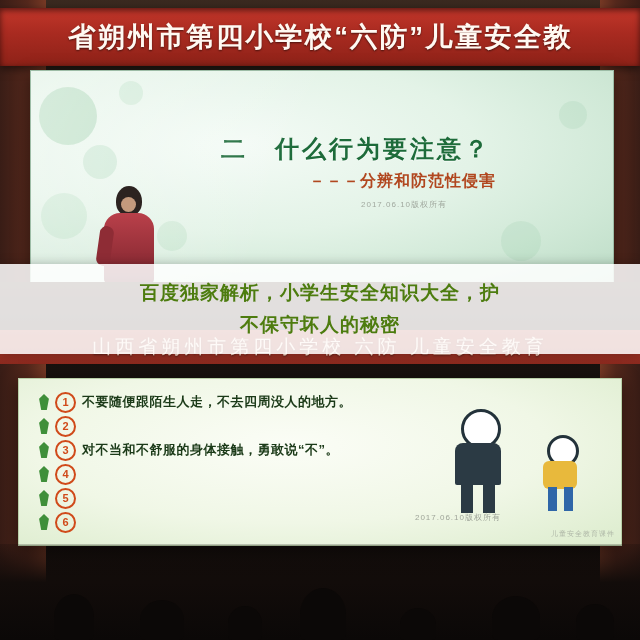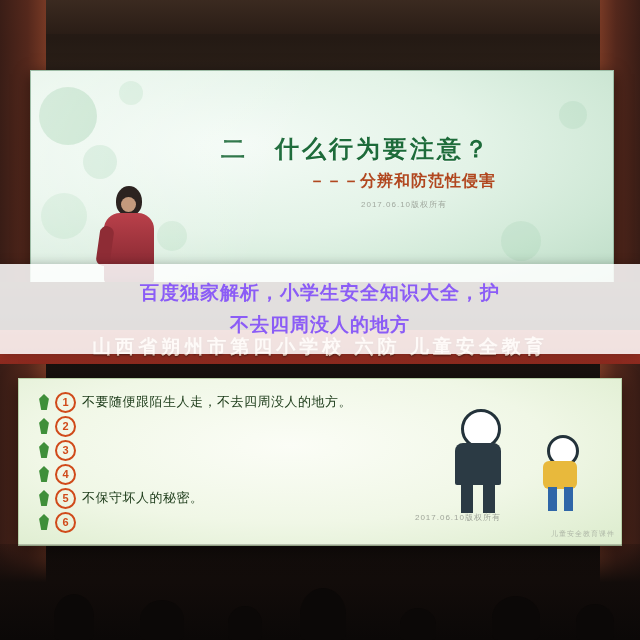--- a/index.html
+++ b/index.html
@@ -181,21 +181,21 @@
     height: 34px;
     background: linear-gradient(180deg, #a8392b 0%, #8c2a1f 100%);
     overflow: hidden;
     display: flex;
     align-items: center;
     justify-content: center;
   }
   .red-strip-text {
     color: #ffe9d8;
     font-size: 19px;
-    font-weight: bold;
+    font-weight: normal;
     letter-spacing: 4px;
     white-space: nowrap;
     opacity: .92;
     text-shadow: 0 1px 2px rgba(0,0,0,.5);
   }
 
   
   .screen2 {
     position: absolute;
     left: 18px;
@@ -237,21 +237,21 @@
     font-size: 11px;
     font-weight: bold;
     line-height: 17px;
     text-align: center;
     margin-right: 6px;
     flex: none;
   }
   .rule .txt {
     color: #1b3a18;
     font-size: 13px;
-    font-weight: normal;
+    font-weight: bold;
     letter-spacing: .5px;
   }
   .slide2-stamp {
     position: absolute;
     right: 120px;
     bottom: 22px;
     font-size: 8px;
     color: #8a8f86;
     letter-spacing: 1px;
     opacity: .8;
@@ -309,38 +309,41 @@
     height: 90px;
     background: rgba(255,255,255,.86);
     display: flex;
     flex-direction: column;
     align-items: center;
     justify-content: center;
     gap: 6px;
     box-shadow: 0 0 10px rgba(0,0,0,.25);
   }
   .caption-line {
-    color: #8b5cf6;
+    color: #4d7c0f;
     font-size: 19px;
     font-weight: bold;
     letter-spacing: 1px;
     line-height: 1.35;
     white-space: nowrap;
   }
 </style>
 </head>
 <body>
 
 <div class="stage">
 
   <div class="room"></div>
   <div class="ceiling"></div>
   <div class="wall-left"></div>
   <div class="wall-right"></div>
 
+  <div class="banner">
+    <span class="banner-text">省朔州市第四小学校“六防”儿童安全教</span>
+  </div>
 
   <div class="screen">
     <div class="bubbles">
       <div class="bubble" style="left:8px;  top:16px;  width:58px; height:58px;"></div>
       <div class="bubble" style="left:52px;  top:74px;  width:34px; height:34px; opacity:.6;"></div>
       <div class="bubble" style="left:10px;  top:122px; width:46px; height:46px; opacity:.5;"></div>
       <div class="bubble" style="left:88px;  top:10px;  width:24px; height:24px; opacity:.5;"></div>
       <div class="bubble" style="left:126px; top:150px; width:30px; height:30px; opacity:.4;"></div>
       <div class="bubble" style="left:470px; top:150px; width:40px; height:40px; opacity:.35;"></div>
       <div class="bubble" style="left:528px; top:30px;  width:28px; height:28px; opacity:.35;"></div>
@@ -371,29 +374,29 @@
         <span class="num">1</span>
         <span class="txt">不要随便跟陌生人走，不去四周没人的地方。</span>
       </div>
       <div class="rule">
         <span class="leaf"></span>
         <span class="num">2</span>
       </div>
       <div class="rule">
         <span class="leaf"></span>
         <span class="num">3</span>
+        <span class="txt">对不当和不舒服的身体接触，勇敢说“不”。</span>
       </div>
       <div class="rule">
         <span class="leaf"></span>
         <span class="num">4</span>
       </div>
       <div class="rule">
         <span class="leaf"></span>
         <span class="num">5</span>
-        <span class="txt">不保守坏人的秘密。</span>
       </div>
       <div class="rule">
         <span class="leaf"></span>
         <span class="num">6</span>
       </div>
     </div>
 
     <div class="fig-adult">
       <div class="h"></div>
       <div class="b"></div>
@@ -416,16 +419,16 @@
     <div class="head-sil" style="left:140px; width:44px; height:40px;"></div>
     <div class="head-sil" style="left:228px; width:34px; height:34px;"></div>
     <div class="head-sil" style="left:300px; width:46px; height:52px;"></div>
     <div class="head-sil" style="left:400px; width:36px; height:32px;"></div>
     <div class="head-sil" style="left:492px; width:48px; height:44px;"></div>
     <div class="head-sil" style="left:576px; width:38px; height:36px;"></div>
   </div>
 
   <div class="caption-bar">
     <div class="caption-line">百度独家解析，小学生安全知识大全，护</div>
-    <div class="caption-line">不去四周没人的地方</div>
+    <div class="caption-line">不保守坏人的秘密</div>
   </div>
 
 </div>
 
 </body></html>

